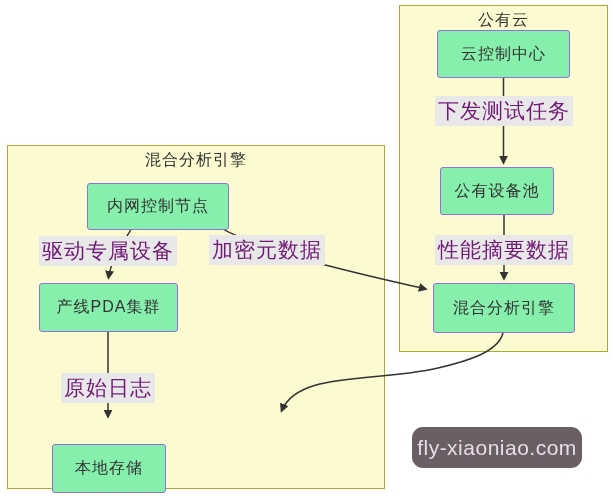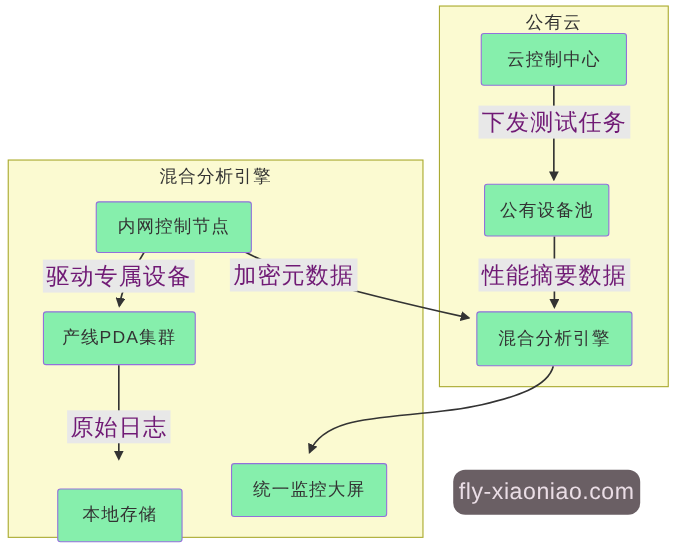--- a/index.html
+++ b/index.html
@@ -115,21 +115,20 @@
   <div class="node" style="left:440px; top:167px; width:114px; height:48px;text-align:right;">公有设备池</div>
 
   <div class="node" style="left:433px; top:283px; width:142px; height:50px;">混合分析引擎</div>
 
   <div class="node" style="left:87px; top:183px; width:142px; height:47px;">内网控制节点</div>
 
   <div class="node" style="left:39px; top:283px; width:139px; height:49px;">产线PDA集群</div>
 
   <div class="node" style="left:52px; top:444px; width:114px; height:49px;">本地存储</div>
 
-  <div class="node" style="left:210px; top:421px; width:142px; height:49px;">统一监控大屏</div>
 
   <div class="edge-label" style="left:504px; top:111px;">下发测试任务</div>
 
   <div class="edge-label" style="left:504px; top:250px;">性能摘要数据</div>
 
   <div class="edge-label" style="left:108px; top:251px;">驱动专属设备</div>
 
   <div class="edge-label" style="left:267px; top:250px;">加密元数据</div>
 
   <div class="edge-label" style="left:108px; top:388px;">原始日志</div>

